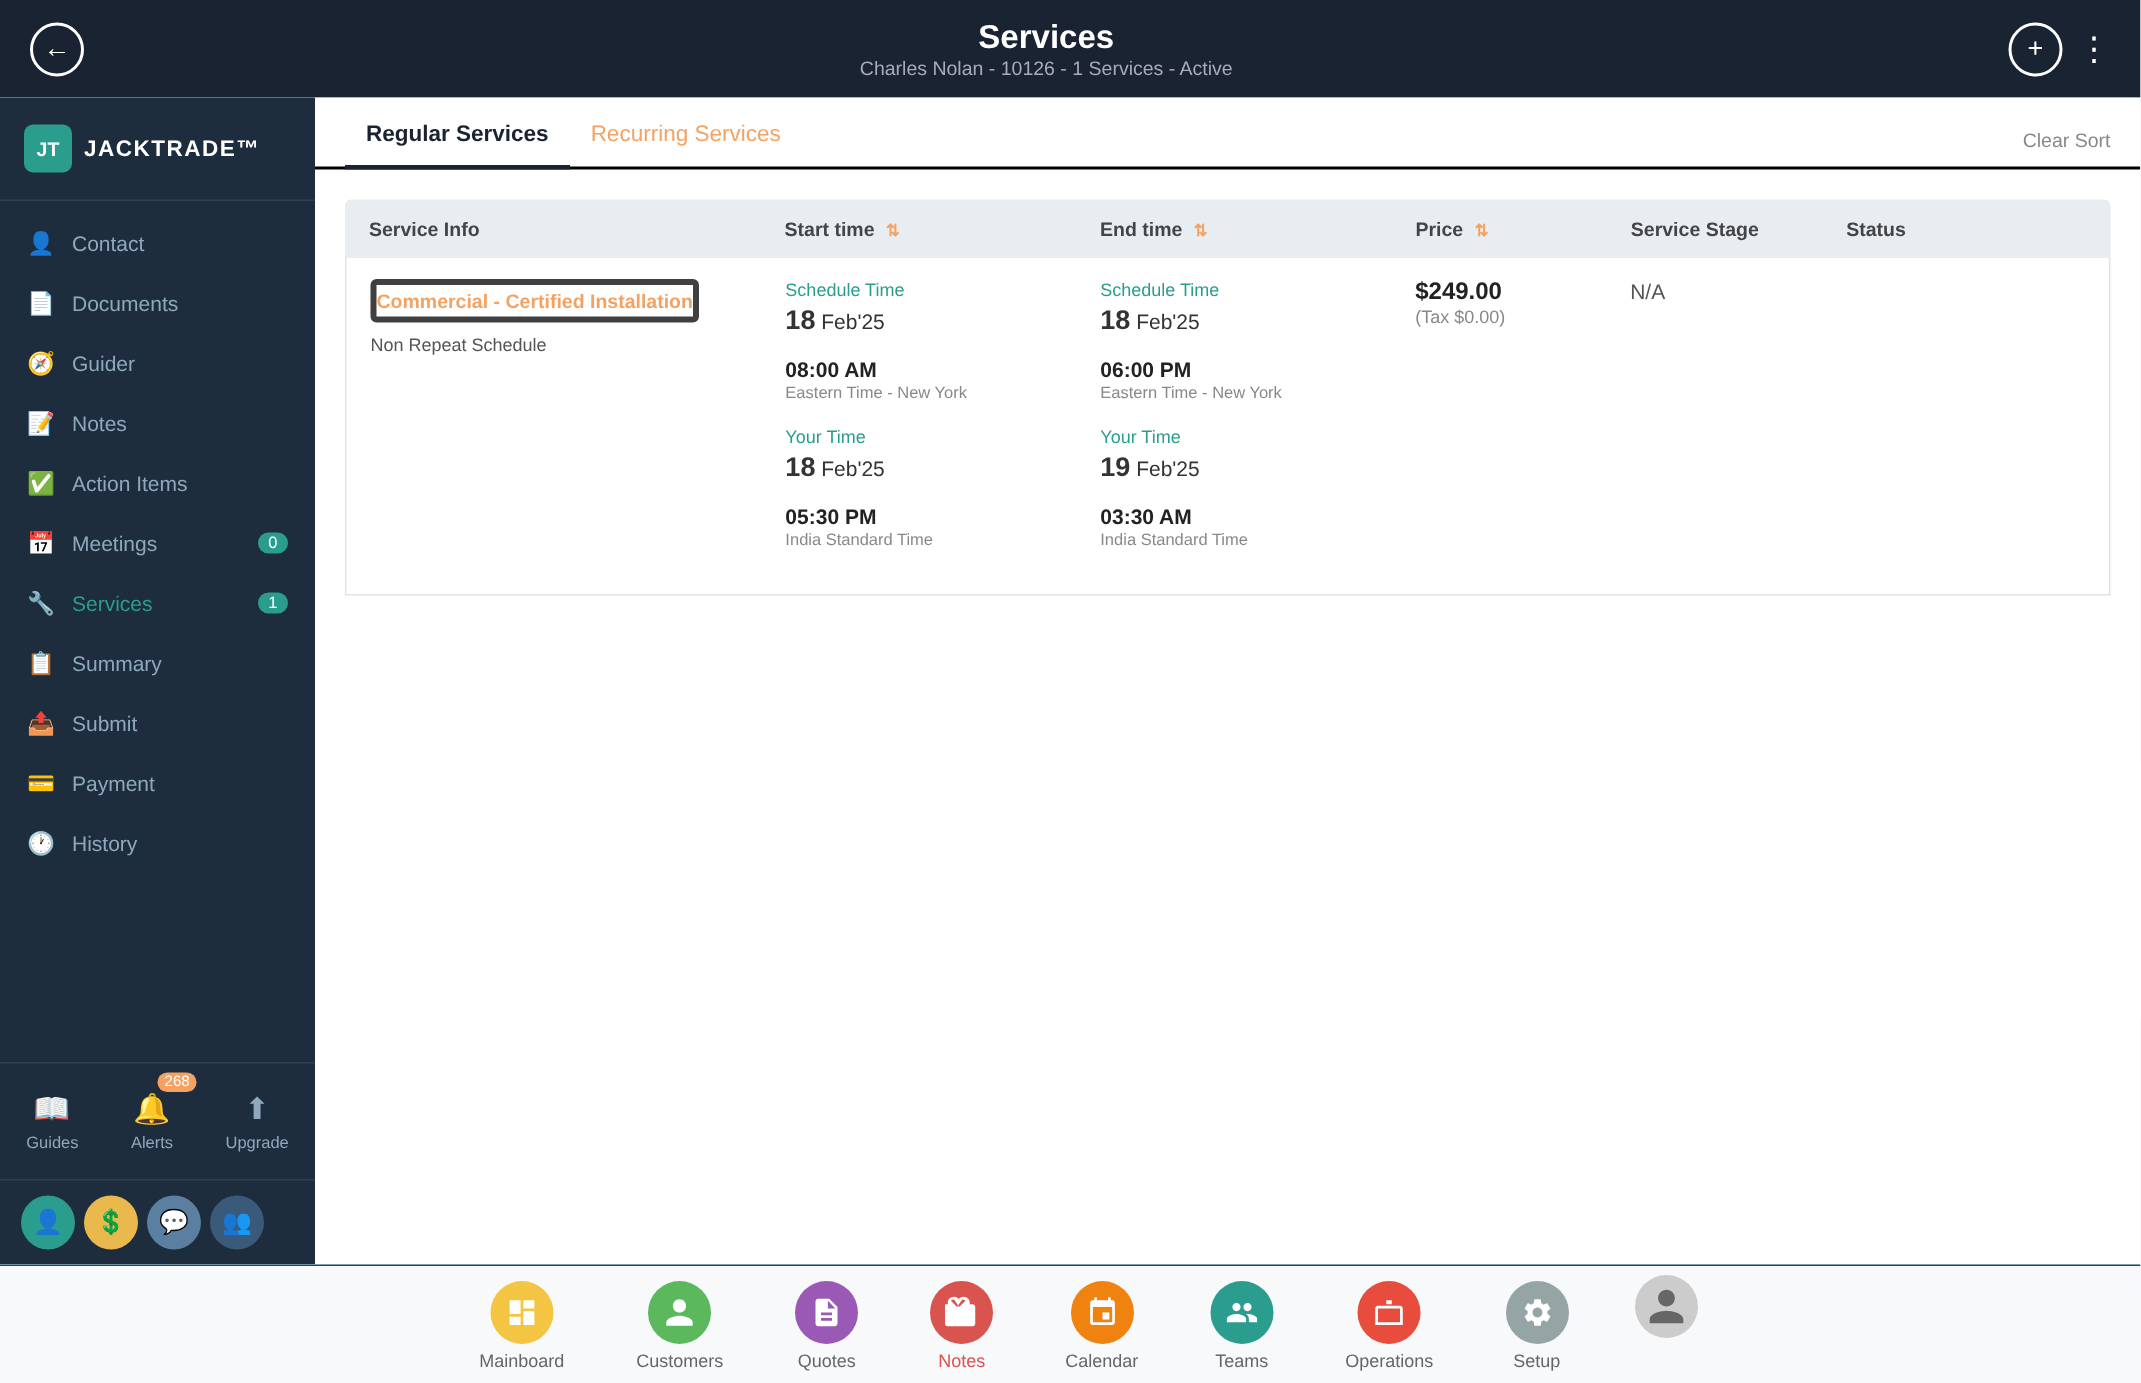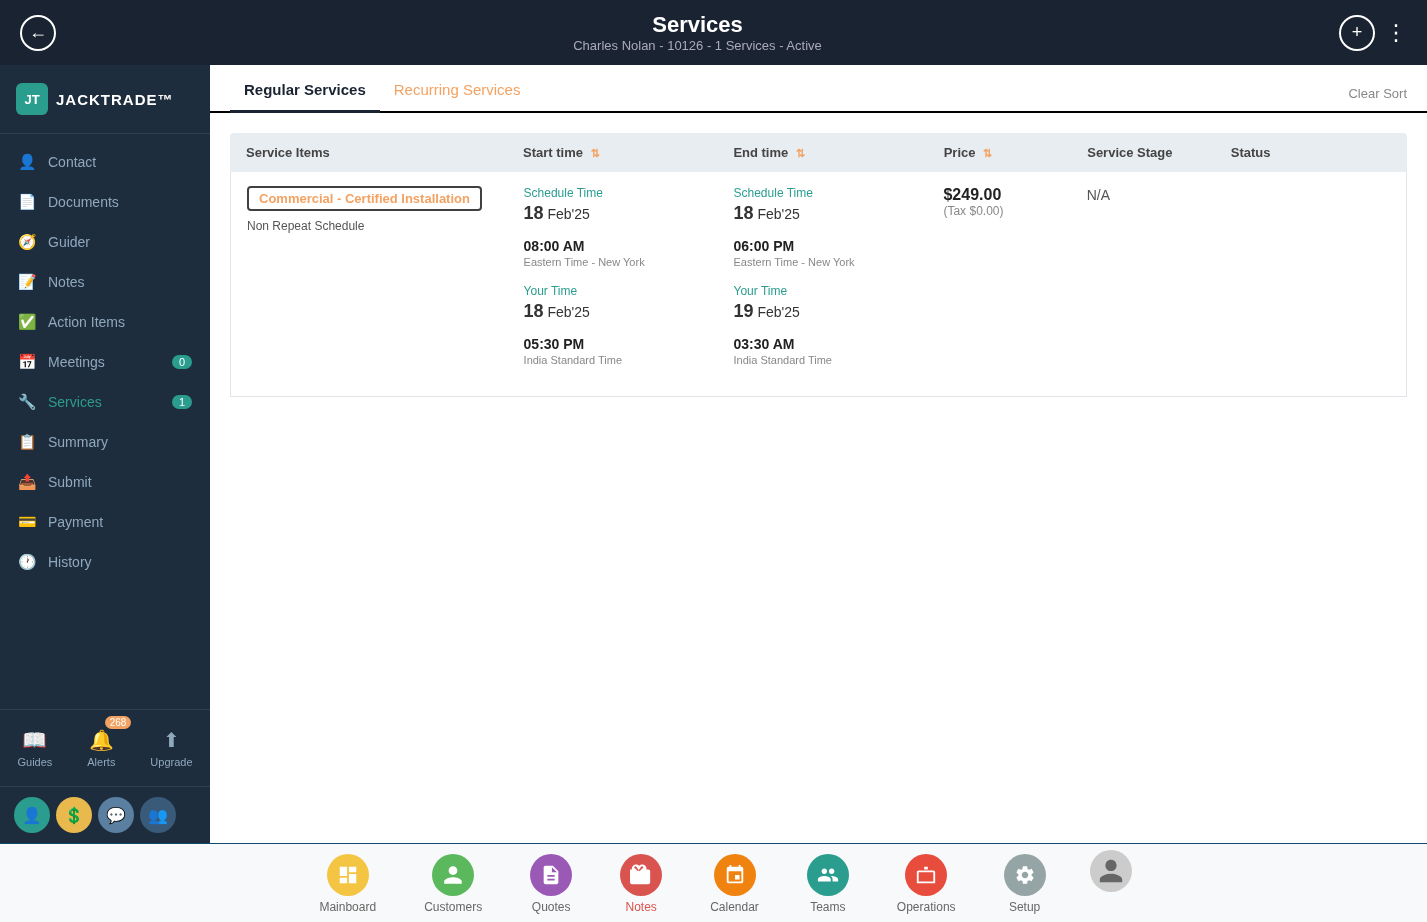--- a/index.html
+++ b/index.html
@@ -160,24 +160,24 @@
       grid-template-columns: 2fr 1.5fr 1.5fr 1fr 1fr 1.2fr;
       border: 1px solid #e0e4e8;
       border-top: none;
       padding: 14px 16px;
       background: white;
       gap: 10px;
       align-items: start;
     }
     .service-name-badge {
       display: inline-block;
-      border: 2px solid #404040;
+      border: 4px solid #404040;
       border-radius: 4px;
       color: #f4a261;
-      padding: 3px 10px;
+      padding: 3px 0;
       font-size: 13px;
       font-weight: 600;
       margin-bottom: 6px;
     }
     .service-schedule-label { font-size: 12px; color: #555; margin-top: 2px; }
 
     .time-label { font-size: 12px; color: #2a9d8f; margin-bottom: 3px; }
     .time-date { font-size: 14px; color: #333; }
     .time-clock { font-size: 14px; font-weight: 700; color: #222; margin-top: 14px; }
     .time-zone { font-size: 11px; color: #888; margin-top: 2px; }
@@ -358,21 +358,21 @@
 
     <div class="tabs-bar">
       <div class="tab active">Regular Services</div>
       <div class="tab orange">Recurring Services</div>
       <button class="clear-sort-btn">Clear Sort</button>
     </div>
 
     <div class="service-table">
 
       <div class="table-header">
-        <div>Service Items</div>
+        <div>Service Info</div>
         <div style="cursor:pointer;">
           <span>Start time</span>
           <span class="sort-icon">⇅</span>
         </div>
         <div style="cursor:pointer;">
           <span>End time</span>
           <span class="sort-icon">⇅</span>
         </div>
         <div style="cursor:pointer;">
           <span>Price</span>

